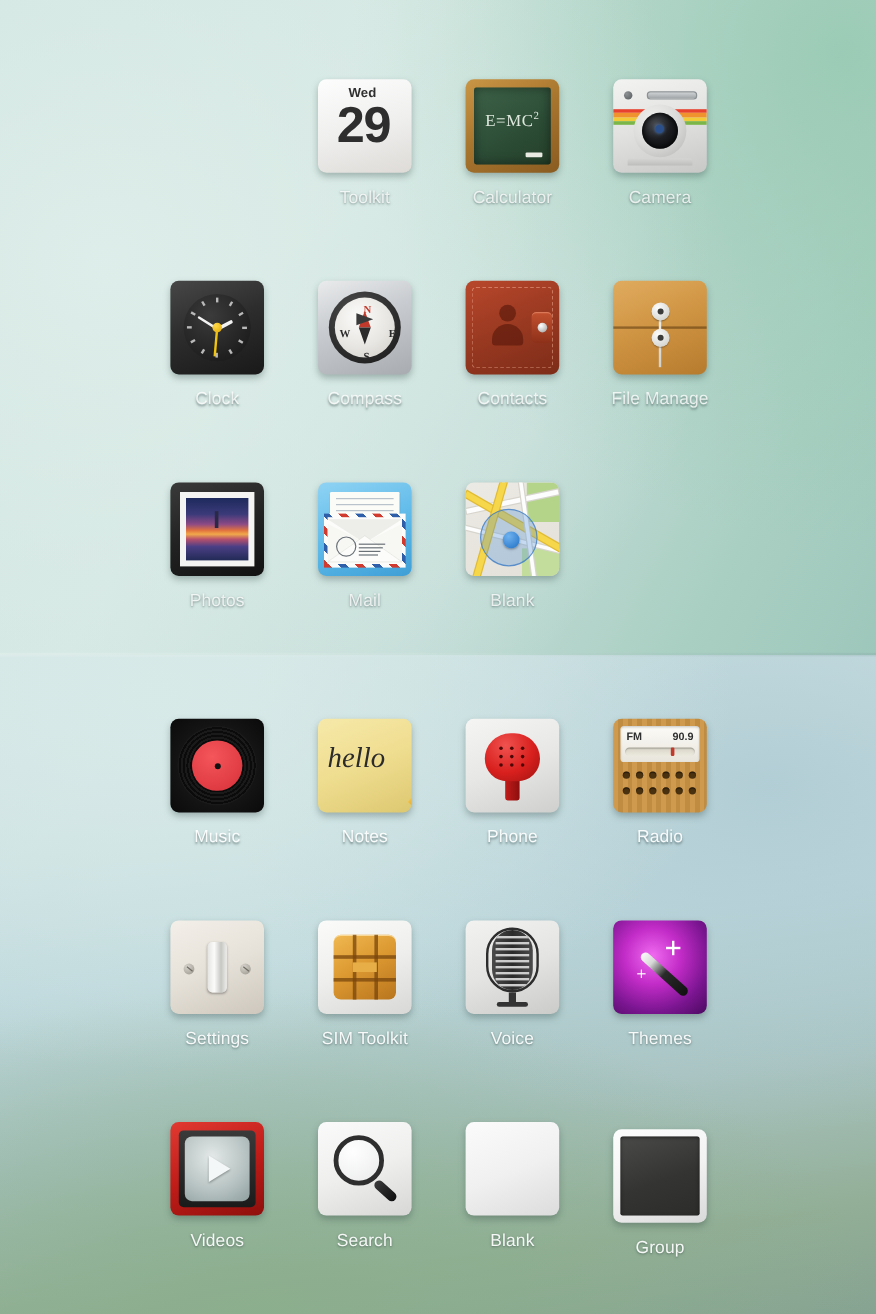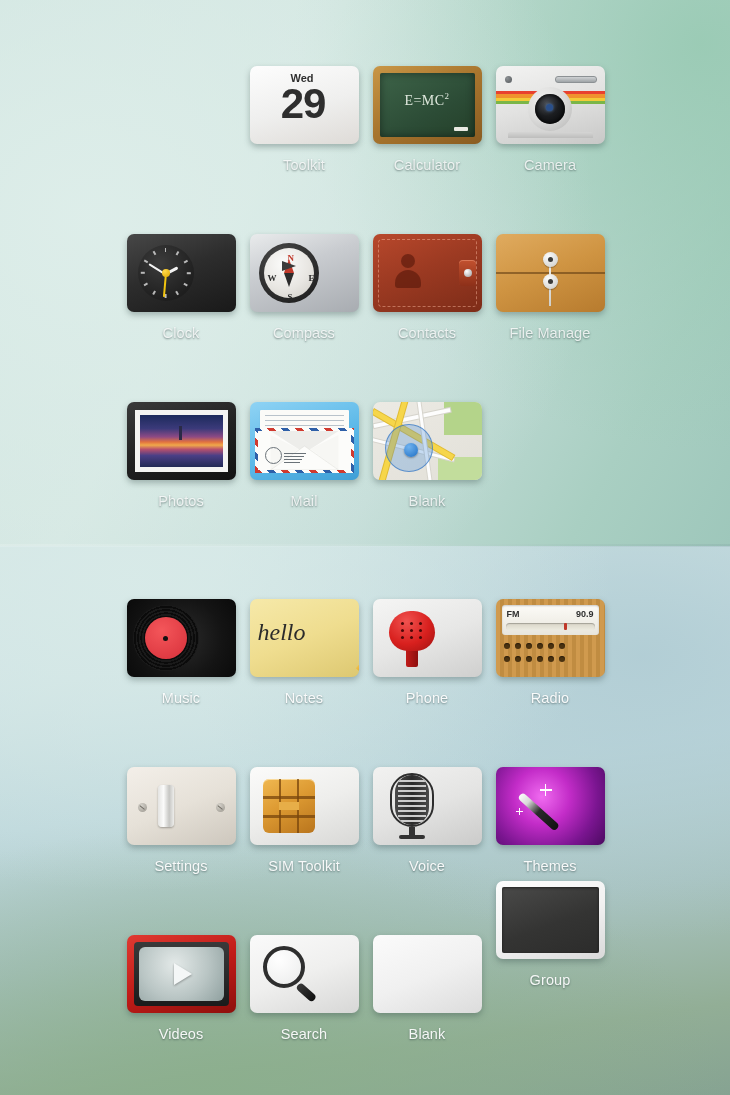--- a/index.html
+++ b/index.html
@@ -31,21 +31,20 @@
   .wall-seam{
     top:544px;height:3px;
     background:linear-gradient(to right,rgba(255,255,255,.16),rgba(255,255,255,.05) 55%,rgba(120,150,155,.20));
   }
   
   #grid{position:absolute;inset:0;}
   .cell{position:absolute;width:182px;text-align:center;}
   .icon-wrap{
     width:78px;height:78px;margin:0 auto;position:relative;
     filter:drop-shadow(0 3px 3px rgba(40,60,58,.33));
-    padding-left:31px;
   }
   .ic{position:absolute;inset:0;border-radius:7px;overflow:hidden;}
   .label{
     margin-top:13px;font-size:14.5px;line-height:16px;
     color:rgba(255,255,255,.93);
     text-shadow:0 1px 2px rgba(40,60,60,.55);
     letter-spacing:.1px;white-space:nowrap;
   }
   .cell.dim .label{color:rgba(255,255,255,.80);}
 
@@ -517,21 +516,21 @@
           </div>
         </div>
         <div class="label">Search</div>
       </div>
       <div class="cell" style="left: 336px; top: 935px;">
         <div class="icon-wrap">
           <div class="ic i-blank"></div>
         </div>
         <div class="label">Blank</div>
       </div>
-      <div class="cell" style="left: 459px; top: 881px; text-align: center;">
+      <div class="cell" style="left: 459px; top: 941px; text-align: center;">
         <div class="icon-wrap">
           <div class="ic i-group">
             <div class="gp-in"></div>
           </div>
         </div>
         <div class="label">Group</div>
       </div>
     </div>
 </div>
 

